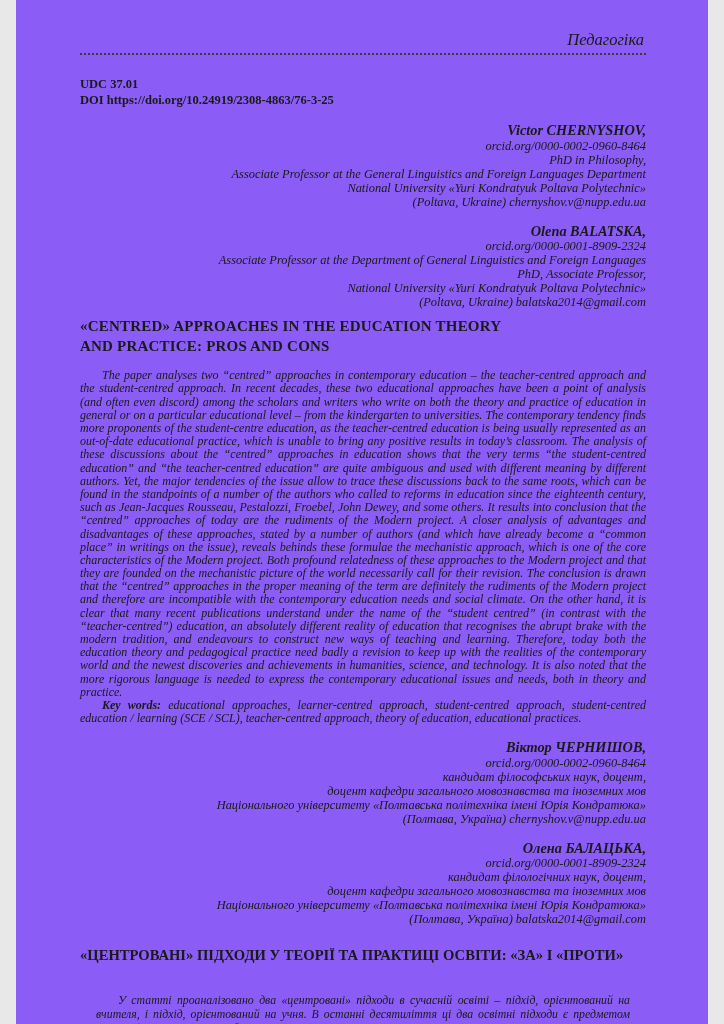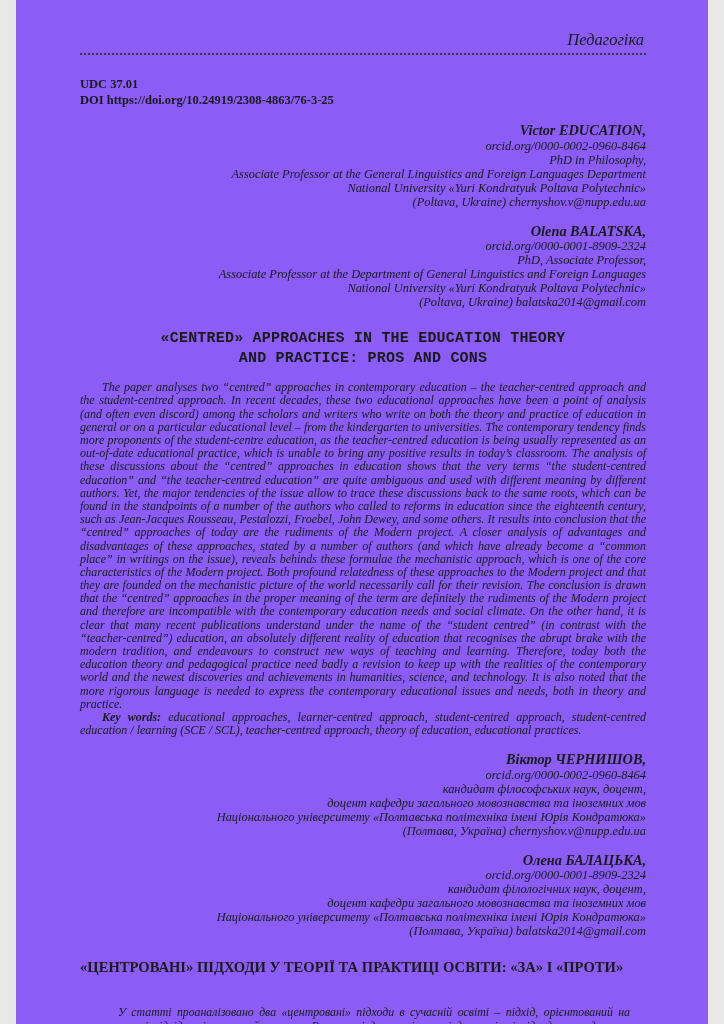--- a/index.html
+++ b/index.html
@@ -14,21 +14,21 @@
     padding:30px 62px 14px 64px;
     display:flex;flex-direction:column;
     overflow:hidden;
   }
   .hdr-row{display:flex;justify-content:flex-end;align-items:flex-end;}
   .hdr-section{font-style:italic;font-size:16.5px;padding-right:2px;}
   .dotline{border-bottom:2px dotted #3a3a3a;height:0;margin-top:3px;}
   .meta-block{margin-top:22px;font-weight:bold;font-size:12.5px;line-height:1.25;}
   .author-block{margin-top:14px;text-align:right;font-style:italic;font-size:12.4px;line-height:1.13;}
   .author-name{font-weight:bold;font-size:14.3px;line-height:1.15;}
-  .title-en{margin-top:20px;text-align:center;font-weight:bold;font-size:15px;line-height:1.3;letter-spacing:.2px;font-family:Liberation Mono, monospace;}
+  .title-en{margin-top:8px;font-weight:bold;font-size:15px;line-height:1.3;letter-spacing:.2px;}
   .abstract{margin-top:13px;font-style:italic;font-size:12px;line-height:1.1;text-align:justify;}
   .abstract p{margin:0;text-indent:22px;}
   .kw-label{font-weight:bold;}
   .title-uk{margin-top:20px;text-align:left;font-weight:bold;font-size:14.6px;line-height:1.3;}
   .abstract-uk{margin-top:13px;font-style:italic;font-size:11.8px;line-height:1.18;text-align:justify;}
   .abstract-uk p{margin:16px;text-indent:22px;}
   .footer{margin-top:auto;}
   .footer-row{display:flex;justify-content:space-between;align-items:baseline;margin-top:4px;font-size:13px;gap:20px;}
   .footer-num{font-weight:bold;}
   .footer-journal{font-style:italic;letter-spacing:.4px;}
@@ -42,33 +42,33 @@
     <span class="hdr-section">Педагогіка</span>
   </div>
   <div class="dotline"></div>
 
   <div class="meta-block">
     <div>UDC 37.01</div>
     <div>DOI https://doi.org/10.24919/2308-4863/76-3-25</div>
   </div>
 
   <div class="author-block">
-    <div class="author-name">Victor EDUCATION,</div>
+    <div class="author-name">Victor CHERNYSHOV,</div>
     <div>orcid.org/0000-0002-0960-8464</div>
     <div>PhD in Philosophy,</div>
     <div>Associate Professor at the General Linguistics and Foreign Languages Department</div>
     <div>National University «Yuri Kondratyuk Poltava Polytechnic»</div>
     <div>(Poltava, Ukraine) chernyshov.v@nupp.edu.ua</div>
   </div>
 
   <div class="author-block">
     <div class="author-name">Olena BALATSKA,</div>
     <div>orcid.org/0000-0001-8909-2324</div>
+    <div>Associate Professor at the Department of General Linguistics and Foreign Languages</div>
     <div>PhD, Associate Professor,</div>
-    <div>Associate Professor at the Department of General Linguistics and Foreign Languages</div>
     <div>National University «Yuri Kondratyuk Poltava Polytechnic»</div>
     <div>(Poltava, Ukraine) balatska2014@gmail.com</div>
   </div>
 
   <div class="title-en">
     <div>«CENTRED» APPROACHES IN THE EDUCATION THEORY</div>
     <div>AND PRACTICE: PROS AND CONS</div>
   </div>
 
   <div class="abstract">

